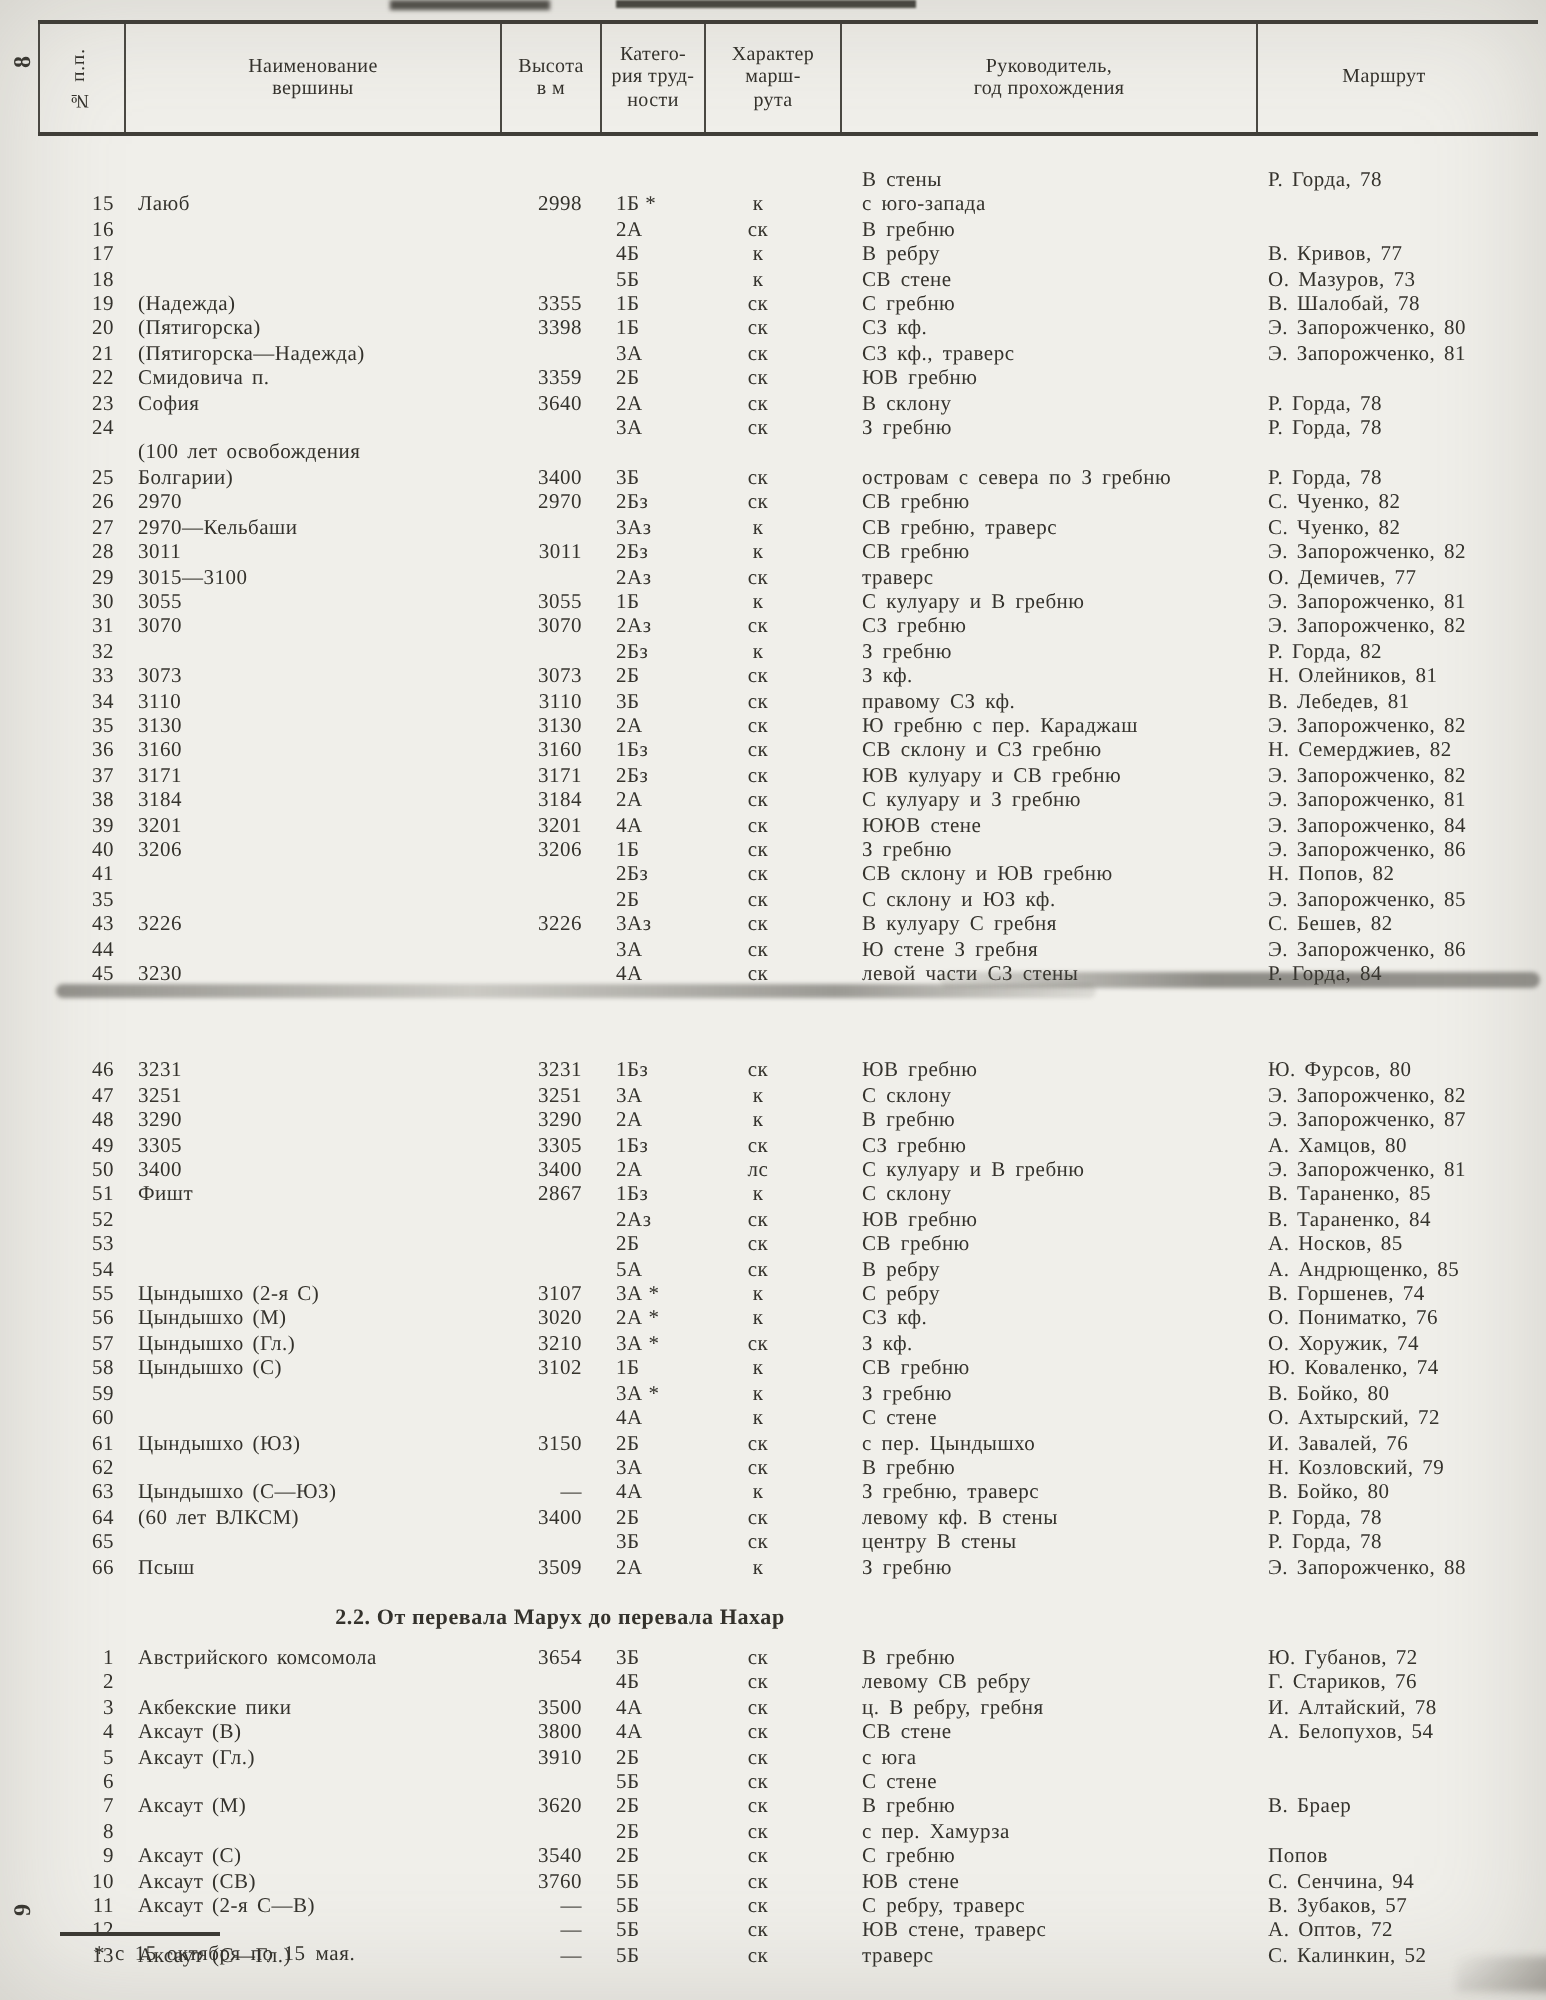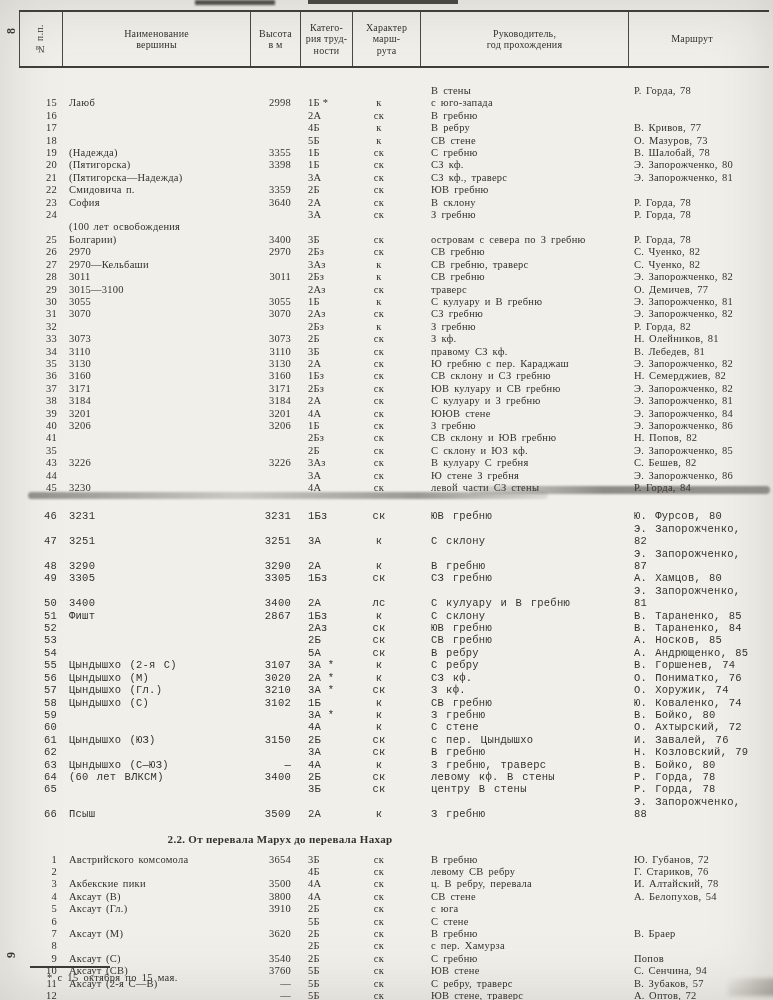--- a/index.html
+++ b/index.html
@@ -36,21 +36,21 @@
     text-align:center;font-size:10px;line-height:11.5px;
     white-space:pre-line;letter-spacing:.2px;
   }
   .hcell:last-child{border-right:none;}
   .hcell-num span{
     writing-mode:vertical-rl;transform:rotate(180deg);
     font-size:9.5px;letter-spacing:.5px;
   }
   
   .table-body{position:absolute;left:20px;top:85px;width:736px;}
-  .block + .block{margin-top:16px;font-family:Liberation Mono, monospace;}
+  .block + .block{margin-top:36px;}
   .section-title{
     margin:12px 0 9px 0;width:520px;text-align:center;
     font-weight:bold;font-size:11px;letter-spacing:.3px;
   }
   .row{
     display:grid;
     grid-template-columns:43px 188px 50px 52px 68px 208px 127px;
     align-items:end;
     line-height:12.4px;font-size:10.5px;letter-spacing:.25px;
   }
@@ -624,21 +624,21 @@
           <span class="c c-character">ск</span>
           <span class="c c-route">левому СВ ребру</span>
           <span class="c c-leader">Г. Стариков, 76</span>
         </div>
         <div class="row">
           <span class="c c-num">3</span>
           <span class="c c-name">Акбекские пики</span>
           <span class="c c-height">3500</span>
           <span class="c c-category">4А</span>
           <span class="c c-character">ск</span>
-          <span class="c c-route">ц. В ребру, перевала</span>
+          <span class="c c-route">ц. В ребру, гребня</span>
           <span class="c c-leader">И. Алтайский, 78</span>
         </div>
         <div class="row">
           <span class="c c-num">4</span>
           <span class="c c-name">Аксаут (В)</span>
           <span class="c c-height">3800</span>
           <span class="c c-category">4А</span>
           <span class="c c-character">ск</span>
           <span class="c c-route">СВ стене</span>
           <span class="c c-leader">А. Белопухов, 54</span>

